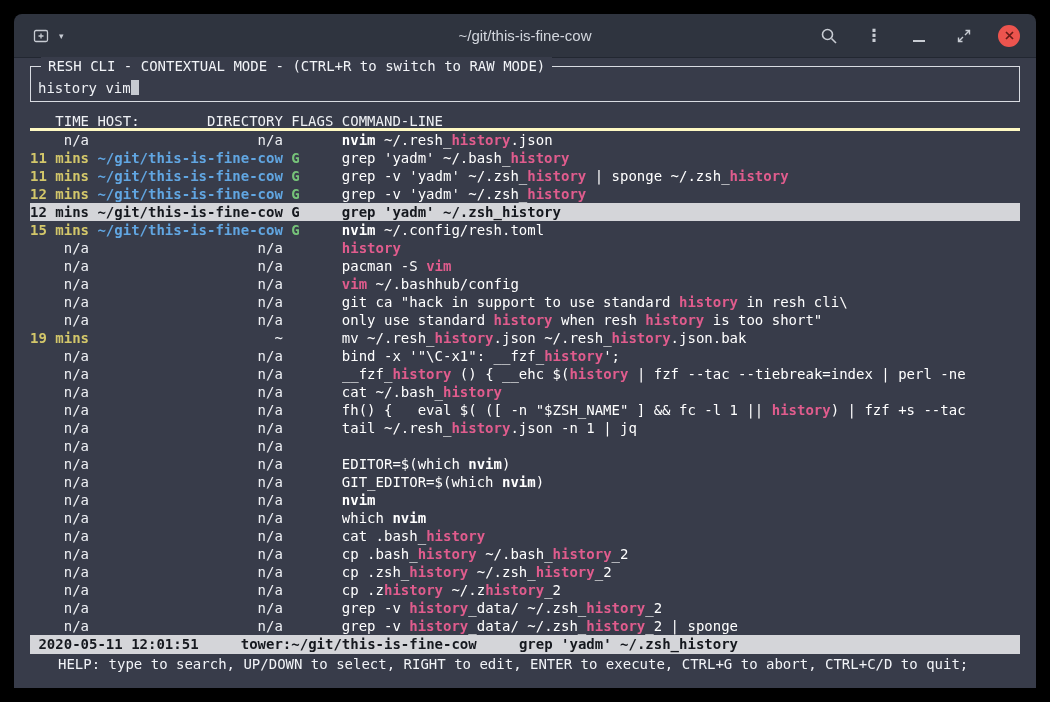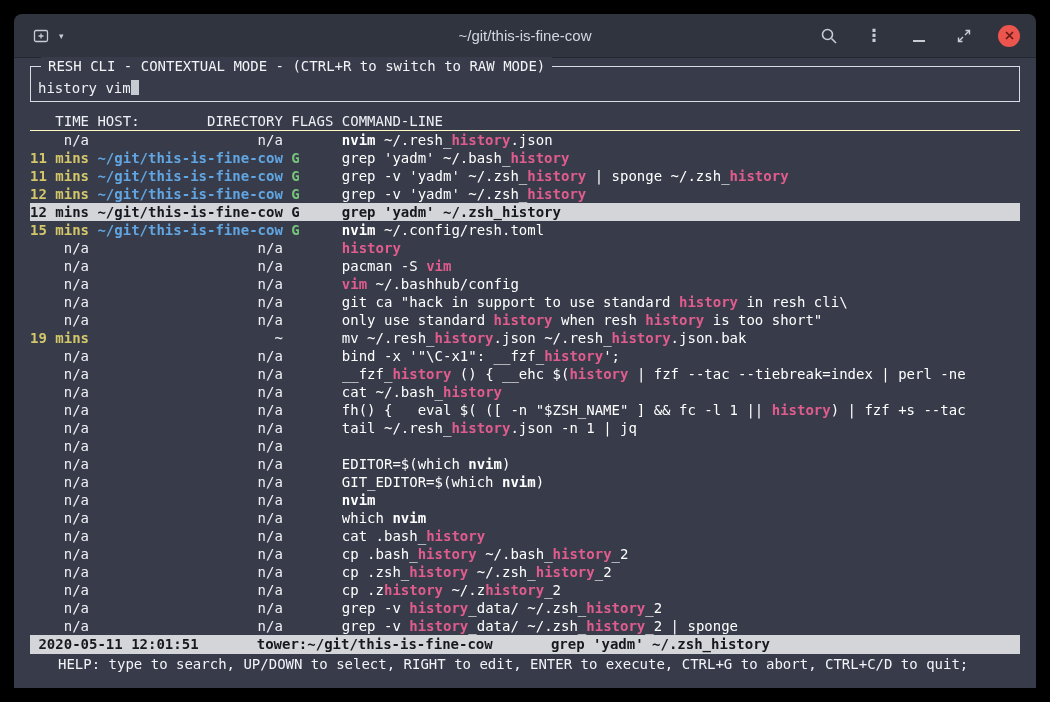--- a/index.html
+++ b/index.html
@@ -28,40 +28,40 @@
 
   .search-frame { position:relative; border:1px solid #d9dce2; height:36px; margin-top:2px;
                   display:flex; align-items:center; padding:0 7px; }
   .frame-title { position:absolute; top:-10px; left:10px; background:#383c4a; padding:0 7px;
                  white-space:pre; line-height:19px; color:#f2f4f8; }
   .query-line { white-space:pre;margin-top:8px; }
   .cursor { display:inline-block; width:8px; height:15px; background:#c6cad1; vertical-align:-2px; }
 
   .hist { margin-top:10px; }
   .hdr, .trow { display:flex; gap:1ch; line-height:18px; height:18px; white-space:pre; }
-  .hdr { border-bottom:1px solid #fef9c3; height:19px; }
+  .hdr { border-bottom:3px solid #fef9c3; height:19px; }
   .cell { flex:none; overflow:hidden; }
   .cell.time  { width:7ch;  text-align:right; }
   .cell.dir   { width:22ch; text-align:right; }
   .cell.flags { width:5ch;  color:#76c379; font-weight:bold; }
   .cell.cmd   { flex:1 1 auto; }
   .hdr .cell.dir { display:flex; justify-content:space-between; }
   .hdr .cell.flags { color:#eff1f5; font-weight:normal; }
 
   .t-val  { color:#d3c76a; font-weight:bold; }
   .d-blue { color:#61a6e2; font-weight:bold; }
   .seg-plain { color:#ffffff; }
   .seg-match { color:#e05c8d; font-weight:bold; }
   .seg-cmd   { color:#ffffff; font-weight:bold; }
 
   .trow.selected { background:#d4d5d9; }
   .trow.selected span { color:#15181e !important; font-weight:bold; }
 
   .statusbar { background:#d4d5d9; color:#15181e; font-weight:bold; height:19px; line-height:19px;
-               white-space:pre; display:flex; padding-left:1ch;gap:16px; }
+               white-space:pre; display:flex; padding-left:1ch; }
   .statusbar span + span { margin-left:5ch; }
   .help { height:19px; line-height:19px; white-space:pre; margin-top:1px; color:#f2f4f8;padding-left:28px; }
 </style>
 </head>
 <body>
 
 <div class="window">
 
   <div class="titlebar">
     <div class="tb-left">

